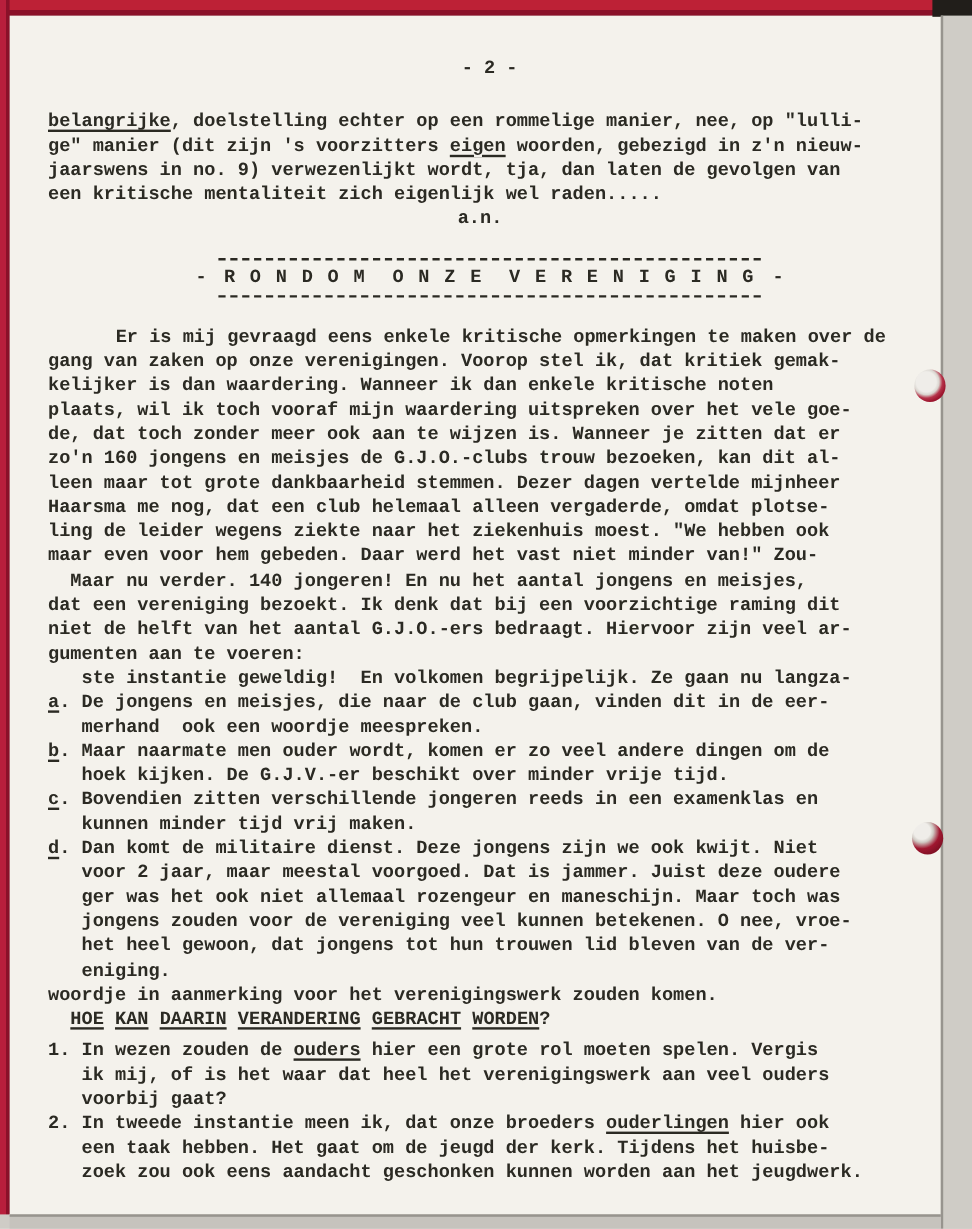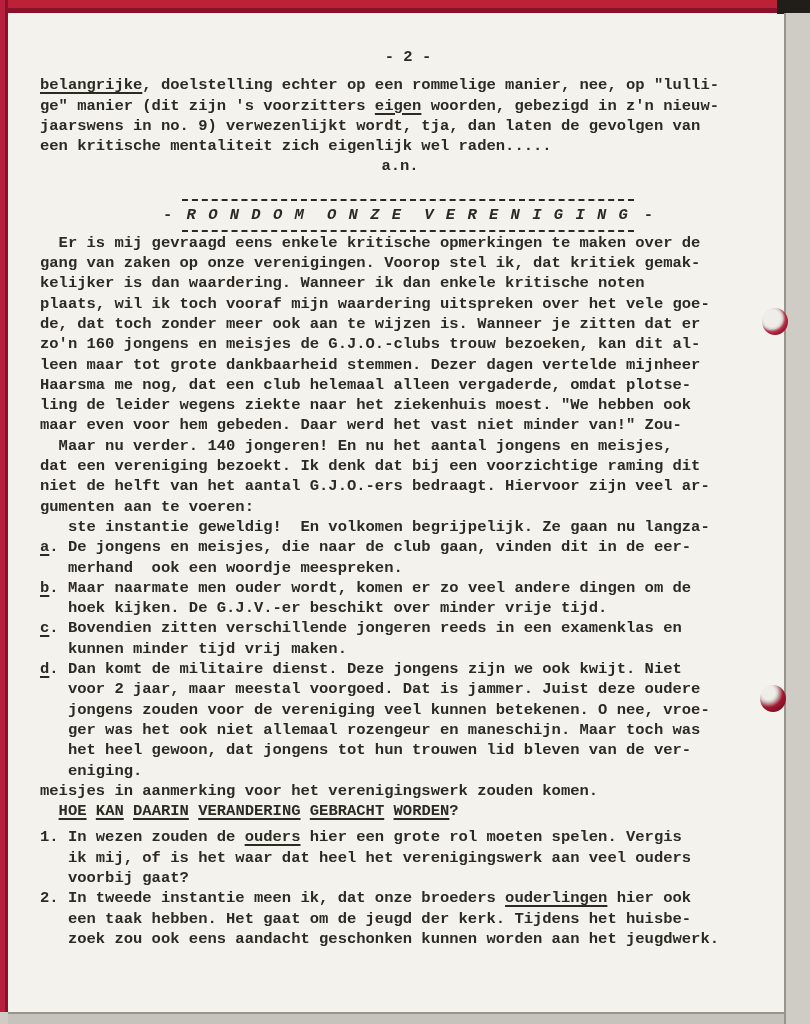--- a/index.html
+++ b/index.html
@@ -43,45 +43,45 @@
   .line{
     line-height:20.3px;font-size:15.5px;font-weight:600;
     color:var(--text,#2b2a23);white-space:pre;
   }
   .line.c{text-align:center;}
   .line.r{text-align:center;padding-right:16px;}
   .u{text-decoration:underline;text-underline-offset:3px;text-decoration-thickness:1.5px;}
   .title-line{line-height:27px;}
   .d{
     border-top:2px dashed currentColor;border-bottom:2px dashed currentColor;
-    padding:1px 5px;letter-spacing:1.5px;display:inline-block;font-style:italic;
+    padding:1px 5px;letter-spacing:1.5px;display:inline-block;
   }
   .ball{position:absolute;width:26px;height:27px;border-radius:50%;}
   .ball1{
     left:762px;top:308px;
     background:radial-gradient(circle at 38% 38%, var(--ball-highlight,#efede9) 0 36%, #d9d5cf 46%, #b5344a 58%, var(--ball-red,#a01730) 70%, #6e0a1e 100%);
   }
   .ball2{
     left:760px;top:685px;
     background:radial-gradient(circle at 32% 28%, var(--ball-highlight,#efede9) 0 26%, #cfc9c3 36%, var(--ball-red,#a01730) 56%, #5f0817 100%);
   }
 </style>
 </head>
 <body>
 
 <div class="page">
   <div class="content">
       <div class="line c"><span>- 2 -</span></div>
-      <div class="line" style="margin-top: 8px;"><span class="u">belangrijke</span><span>, doelstelling echter op een rommelige manier, nee, op "lulli-</span></div>
+      <div class="line" style="margin-top: 24px;"><span class="u">belangrijke</span><span>, doelstelling echter op een rommelige manier, nee, op "lulli-</span></div>
       <div class="line"><span>ge" manier (dit zijn 's voorzitters </span><span class="u">eigen</span><span> woorden, gebezigd in z'n nieuw-</span></div>
       <div class="line"><span>jaarswens in no. 9) verwezenlijkt wordt, tja, dan laten de gevolgen van</span></div>
       <div class="line"><span>een kritische mentaliteit zich eigenlijk wel raden.....</span></div>
       <div class="line r"><span>a.n.</span></div>
       <div class="line c title-line" style="margin-top: 22px;"><span>- </span><span class="d">R O N D O M  O N Z E  V E R E N I G I N G</span><span> -</span></div>
-      <div class="line" style="margin-top: 1px;"><span>  Er is mij gevraagd eens enkele kritische opmerkingen te maken over de</span></div>
+      <div class="line" style="margin-top: 23px; text-align: center;"><span>  Er is mij gevraagd eens enkele kritische opmerkingen te maken over de</span></div>
       <div class="line"><span>gang van zaken op onze verenigingen. Voorop stel ik, dat kritiek gemak-</span></div>
       <div class="line"><span>kelijker is dan waardering. Wanneer ik dan enkele kritische noten</span></div>
       <div class="line"><span>plaats, wil ik toch vooraf mijn waardering uitspreken over het vele goe-</span></div>
       <div class="line"><span>de, dat toch zonder meer ook aan te wijzen is. Wanneer je zitten dat er</span></div>
       <div class="line"><span>zo'n 160 jongens en meisjes de G.J.O.-clubs trouw bezoeken, kan dit al-</span></div>
       <div class="line"><span>leen maar tot grote dankbaarheid stemmen. Dezer dagen vertelde mijnheer</span></div>
       <div class="line"><span>Haarsma me nog, dat een club helemaal alleen vergaderde, omdat plotse-</span></div>
       <div class="line"><span>ling de leider wegens ziekte naar het ziekenhuis moest. "We hebben ook</span></div>
       <div class="line"><span>maar even voor hem gebeden. Daar werd het vast niet minder van!" Zou-</span></div>
       <div class="line"><span>  Maar nu verder. 140 jongeren! En nu het aantal jongens en meisjes,</span></div>
@@ -90,25 +90,25 @@
       <div class="line"><span>gumenten aan te voeren:</span></div>
       <div class="line"><span>   ste instantie geweldig!  En volkomen begrijpelijk. Ze gaan nu langza-</span></div>
       <div class="line"><span class="u">a</span><span>. De jongens en meisjes, die naar de club gaan, vinden dit in de eer-</span></div>
       <div class="line"><span>   merhand  ook een woordje meespreken.</span></div>
       <div class="line"><span class="u">b</span><span>. Maar naarmate men ouder wordt, komen er zo veel andere dingen om de</span></div>
       <div class="line"><span>   hoek kijken. De G.J.V.-er beschikt over minder vrije tijd.</span></div>
       <div class="line"><span class="u">c</span><span>. Bovendien zitten verschillende jongeren reeds in een examenklas en</span></div>
       <div class="line"><span>   kunnen minder tijd vrij maken.</span></div>
       <div class="line"><span class="u">d</span><span>. Dan komt de militaire dienst. Deze jongens zijn we ook kwijt. Niet</span></div>
       <div class="line"><span>   voor 2 jaar, maar meestal voorgoed. Dat is jammer. Juist deze oudere</span></div>
+      <div class="line"><span>   ger was het ook niet allemaal rozengeur en maneschijn. Maar toch was</span></div>
       <div class="line"><span>   jongens zouden voor de vereniging veel kunnen betekenen. O nee, vroe-</span></div>
-      <div class="line"><span>   ger was het ook niet allemaal rozengeur en maneschijn. Maar toch was</span></div>
       <div class="line"><span>   het heel gewoon, dat jongens tot hun trouwen lid bleven van de ver-</span></div>
       <div class="line"><span>   eniging.</span></div>
-      <div class="line"><span>meisjes in aanmerking voor het verenigingswerk zouden komen.</span></div>
+      <div class="line"><span>woordje in aanmerking voor het verenigingswerk zouden komen.</span></div>
       <div class="line"><span>  </span><span class="u">HOE</span><span> </span><span class="u">KAN</span><span> </span><span class="u">DAARIN</span><span> </span><span class="u">VERANDERING</span><span> </span><span class="u">GEBRACHT</span><span> </span><span class="u">WORDEN</span><span>?</span></div>
       <div class="line" style="margin-top: 6px; font-family: Liberation Mono, monospace;"><span>1. In wezen zouden de </span><span class="u">ouders</span><span> hier een grote rol moeten spelen. Vergis</span></div>
       <div class="line"><span>   ik mij, of is het waar dat heel het verenigingswerk aan veel ouders</span></div>
       <div class="line"><span>   voorbij gaat?</span></div>
       <div class="line"><span>2. In tweede instantie meen ik, dat onze broeders </span><span class="u">ouderlingen</span><span> hier ook</span></div>
       <div class="line"><span>   een taak hebben. Het gaat om de jeugd der kerk. Tijdens het huisbe-</span></div>
       <div class="line"><span>   zoek zou ook eens aandacht geschonken kunnen worden aan het jeugdwerk.</span></div>
     </div>
 </div>
 

